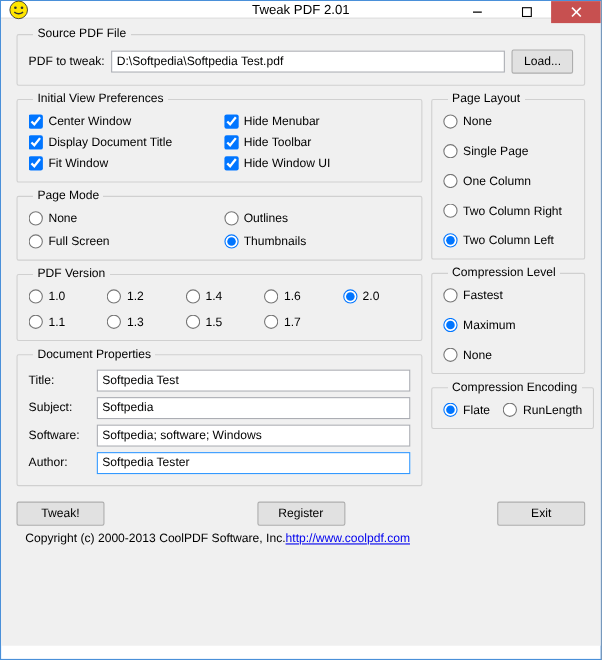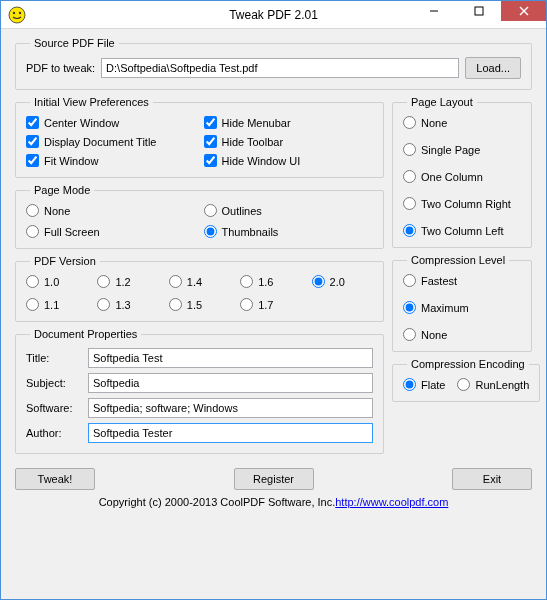--- a/index.html
+++ b/index.html
@@ -12,21 +12,21 @@
   overflow: hidden;
 }
 .window {
   width: 547px;
   height: 600px;
   background: #fff;
   border: 1px solid #4a90d9;
   position: relative;
 }
 .titlebar {
-  height: 28px;
+  height: 16px;
   background: #fff;
   border-bottom: 1px solid #d9d9d9;
   display: flex;
   align-items: center;
   position: relative;
 }
 .titlebar .icon {
   width: 20px;
   height: 20px;
   margin-left: 6px;
@@ -173,21 +173,21 @@
   display: flex;
   justify-content: space-between;
   gap: 40px;
   margin: 8px 0 6px;
 }
 .bottom-buttons button {
   width: 80px;
 }
 .footer {
   display: flex;
-  justify-content: center;
+  justify-content: flex-start;
   font-size: 11px;
   padding: 0 8px;
 }
 .footer a {
   color: #0000ee;
   text-decoration: underline;
 }
 </style>
 </head>
 <body>

